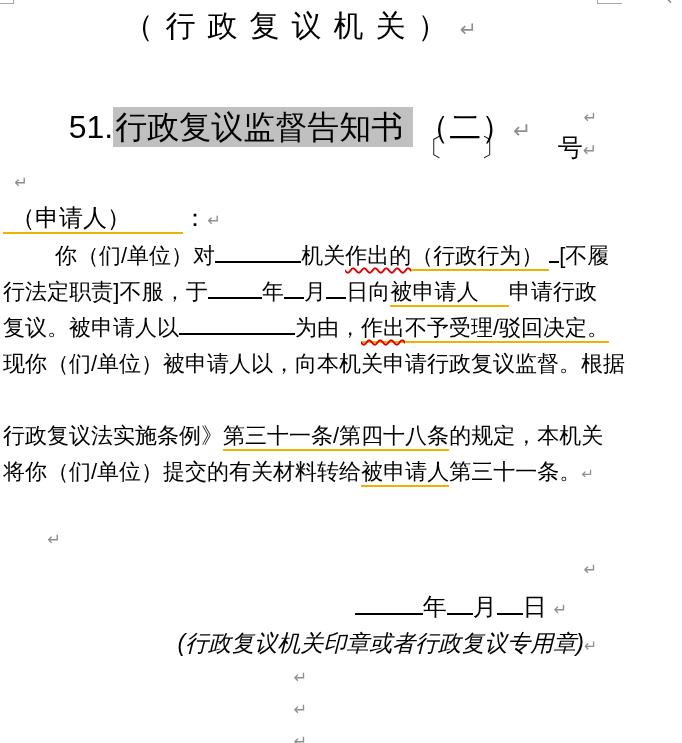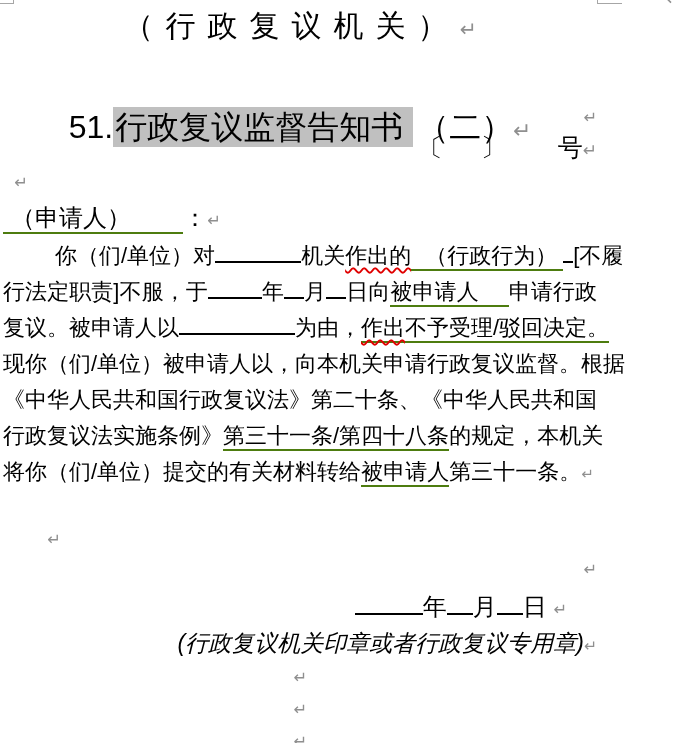--- a/index.html
+++ b/index.html
@@ -2,21 +2,21 @@
 <html><head>
 <meta charset="utf-8">
 <style>
   html,body { margin:0; padding:0; background:#ffffff; }
   .page {
     position:relative; width:682px; height:743px; background:#fff;
     font-family:"Liberation Sans", sans-serif; color:#000; overflow:hidden;
   }
   .line { position:absolute; left:3px; width:594px; }
   .pil { color:#8f8f8f; font-family:"DejaVu Sans", sans-serif; font-size:0.68em; font-weight:400; }
-  .u  { border-bottom:2px solid #4d7c0f; padding-bottom:1px; }
+  .u  { border-bottom:2px solid #eab308; padding-bottom:1px; }
   .blank { display:inline-block; border-bottom:2px solid #000; height:1.05em; vertical-align:baseline; }
   .sq { text-decoration-line:underline; text-decoration-style:wavy; text-decoration-color:#e00000; text-decoration-thickness:2px; text-underline-offset:4px; }
   .jline { white-space:nowrap; text-align:justify; text-align-last:justify; }
   .nline { white-space:nowrap; }
   
   .crop { position:absolute; }
   .crop.tl { left:0; top:0; width:13px; height:3px; border-bottom:1px solid #a6a6a6; border-right:1px solid #a6a6a6; }
   .crop.tr { left:597px; top:0; width:24px; height:3px; border-bottom:1px solid #a6a6a6; border-left:1px solid #a6a6a6; }
   .pil-fragment { position:absolute; left:666px; top:-12px; color:#8f8f8f; font-family:"DejaVu Sans",sans-serif; font-size:18px; }
 
@@ -37,21 +37,21 @@
   .body-line { position:absolute; left:3px; width:594px; font-size:22px; line-height:36px; }
   .bl1 { top:238px; padding-left:52px; width:542px; }
   .bl2 { top:274px; }
   .bl3 { top:310px; }
   .bl4 { top:346px; }
   .bl5 { top:382px; }
   .bl6 { top:418px; }
   .bl7 { top:454px; }
   .bl8 { top:490px; padding-left:52px; }
   .w86 { width:86px; } .w54 { width:54px; } .w20 { width:20px; } .w116 { width:116px; } .w10 { width:10px; }
-  .uact { padding-left:14px; padding-right:6px; }
+  .uact { padding-left:0; padding-right:6px; }
 
   .p-blankl2 { top:524px; line-height:26px; font-size:24px; }
   .p-blankl2 .pil { margin-left:44px; }
   .p-blankr2 { top:554px; line-height:26px; font-size:24px; text-align:right; }
   .p-date  { top:588px; line-height:32px; font-size:24px; text-align:right; padding-right:30px; width:564px; white-space:nowrap; }
   .w68 { width:68px; } .w26 { width:26px; }
   .p-seal  { top:626px; line-height:34px; font-size:23px; text-align:right; white-space:nowrap;font-style:italic; }
   .p-cpil1 { top:662px; line-height:26px; font-size:24px; text-align:center; }
   .p-cpil2 { top:694px; line-height:26px; font-size:24px; text-align:center; }
   .p-cpil3 { top:726px; line-height:26px; font-size:24px; text-align:center; }
@@ -78,21 +78,20 @@
   <div class="line p-appl"><span class="u"><span>（申请人）</span><span class="tail"></span></span><span>：</span><span class="pil">↵</span></div>
 
   <div class="body-line jline bl1"><span>你（们/单位）对</span><span class="blank w86"></span><span>机关</span><span class="sq">作出的</span><span class="u uact">（行政行为）</span><span class="blank w10"></span><span>[不履</span></div>
 
   <div class="body-line jline bl3"><span>复议。被申请人以</span><span class="blank w116"></span><span>为由，</span><span class="u"><span class="sq">作出</span><span>不予受理/驳回决定。</span></span></div>
 
   <div class="body-line jline bl2"><span>行法定职责]不服，于</span><span class="blank w54"></span><span>年</span><span class="blank w20"></span><span>月</span><span class="blank w20"></span><span>日向</span><span class="u"><span>被申请人</span><span class="tail" style="display:inline-block;width:30px;"></span></span><span>申请行政</span></div>
 
   <div class="body-line jline bl4"><span>现你（们/单位）被申请人以，向本机关申请行政复议监督。根据</span></div>
 
-  <div class="body-line jline bl5"><span>《中华人民共和国行政复议法》第二十条、《中华人民共和国</span></div>
 
   <div class="body-line jline bl6"><span>行政复议法实施条例》</span><span class="u">第三十一条/第四十八条</span><span>的规定，本机关</span></div>
 
   <div class="body-line nline bl7"><span>将你（们/单位）提交的有关材料转给</span><span class="u">被申请人</span><span>第三十一条。</span><span class="pil">↵</span></div>
 
 
   <div class="line p-blankl2"><span class="pil">↵</span></div>
 
   <div class="line p-blankr2"><span class="pil">↵</span></div>
 

